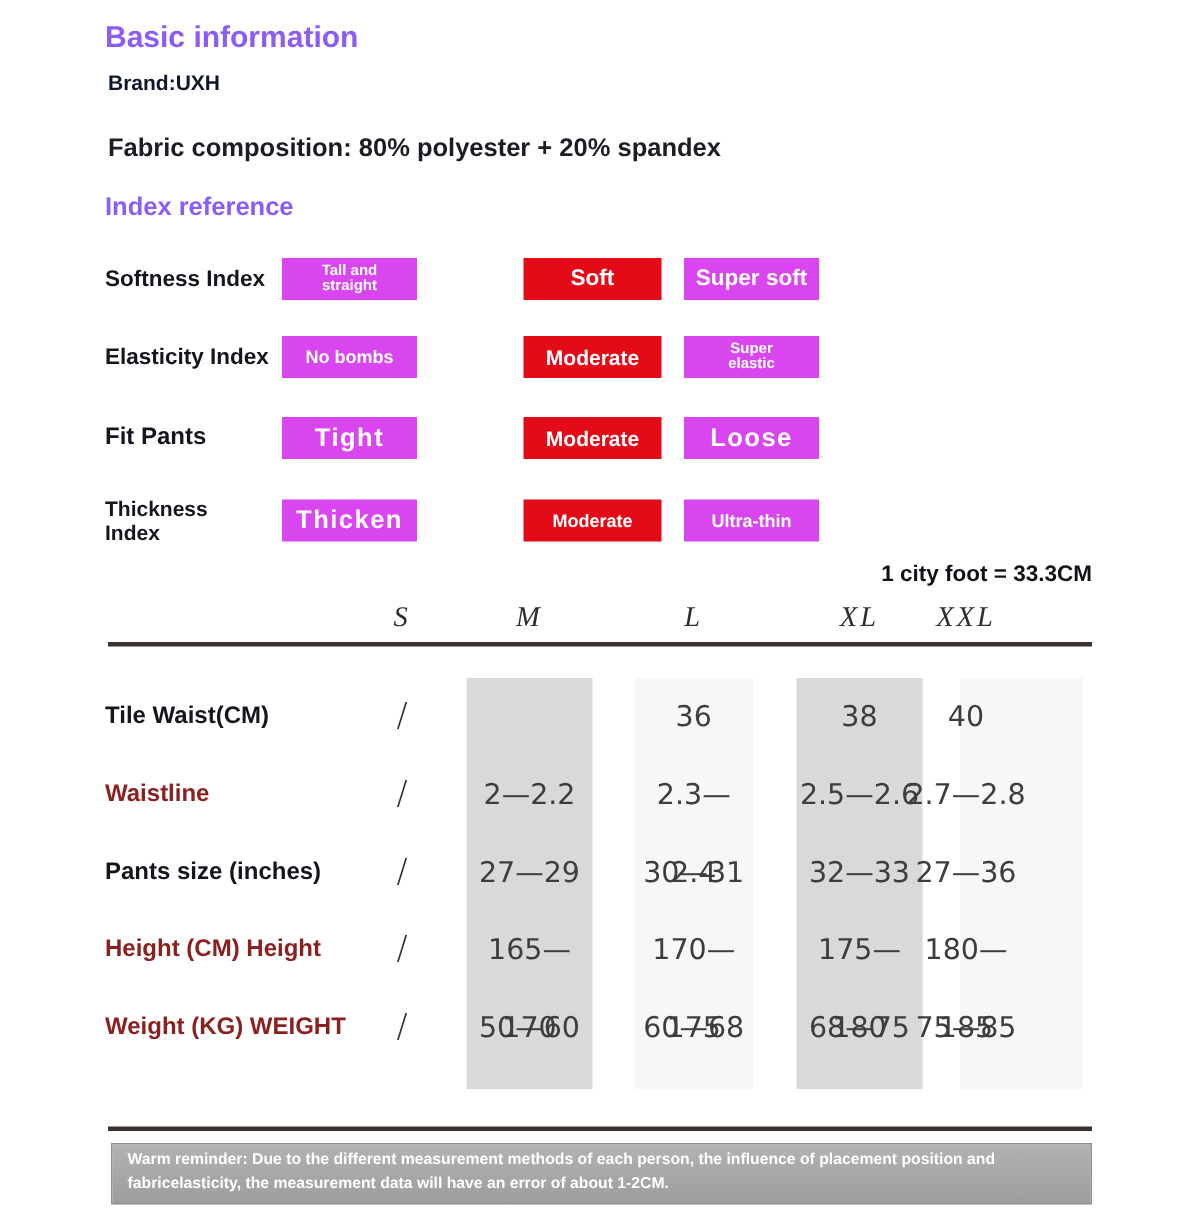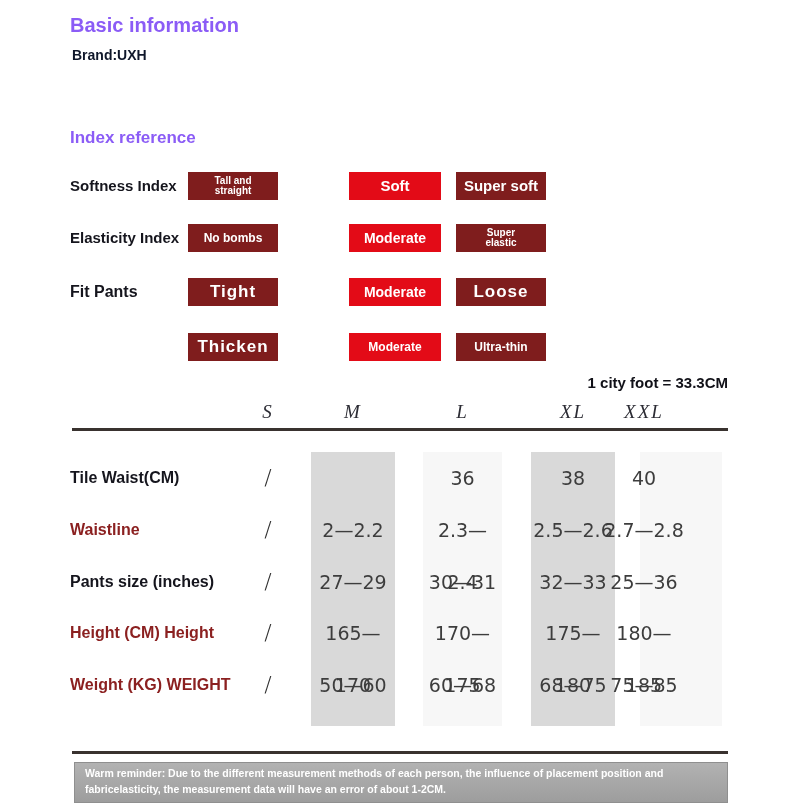--- a/index.html
+++ b/index.html
@@ -23,21 +23,21 @@
              width:112px;font-weight:bold;color:#15151d;line-height:1.15;}
   .idx-r1 .idx-label{font-size:15px;}
   .idx-r2 .idx-label{font-size:15px;}
   .idx-r3 .idx-label{font-size:16px;}
   .idx-r4 .idx-label{font-size:14px;width:86px;}
   .idx-box{position:absolute;top:0;height:28px;display:flex;align-items:center;justify-content:center;
            text-align:center;color:#ffffff;font-weight:bold;line-height:1.05;}
   .idx-c1{left:188px;width:90px;}
   .idx-c2{left:321px;width:92px;}
   .idx-c3{left:456px;width:90px;}
-  .idx-gray{background:#7f1d1d;}
+  .idx-gray{background:#d946ef;}
   .idx-red{background:#e30b17;margin-left:28px;}
   .fs10{font-size:10px;}
   .fs12{font-size:12px;}
   .fs14{font-size:14px;}
   .fs15{font-size:15px;}
   .fs17{font-size:17px;letter-spacing:1px;}
   .wrap64 span{display:inline-block;width:64px;}
   .wrap54 span{display:inline-block;width:54px;}
 
   
@@ -80,20 +80,21 @@
             color:#ffffff;font-size:10.5px;font-weight:bold;line-height:1.5;
             padding:3px 10px 4px 10px;}
 </style>
 </head>
 <body>
 
 <div class="page">
 
   <div class="h-red title-basic">Basic information</div>
   <div class="brand">Brand:UXH</div>
+  <div class="fabric">Fabric composition: 80% polyester + 20% spandex</div>
   <div class="h-red title-index">Index reference</div>
 
   <div class="idx-row idx-r1">
     <div class="idx-label">Softness Index</div>
     <div class="idx-box idx-c1 idx-gray fs10 wrap64">
         <span>Tall and straight</span>
       </div>
     <div class="idx-box idx-c2 idx-red fs15">
         <span>Soft</span>
       </div>
@@ -122,20 +123,21 @@
       </div>
     <div class="idx-box idx-c2 idx-red fs14">
         <span>Moderate</span>
       </div>
     <div class="idx-box idx-c3 idx-gray fs17">
         <span>Loose</span>
       </div>
   </div>
 
   <div class="idx-row idx-r4">
+    <div class="idx-label">Thickness Index</div>
     <div class="idx-box idx-c1 idx-gray fs17">
         <span>Thicken</span>
       </div>
     <div class="idx-box idx-c2 idx-red fs12">
         <span>Moderate</span>
       </div>
     <div class="idx-box idx-c3 idx-gray fs12">
         <span>Ultra-thin</span>
       </div>
   </div>
@@ -173,21 +175,21 @@
     <div class="col col-xl">2.5—2.6</div>
     <div class="col col-xxl">2.7—2.8</div>
   </div>
 
   <div class="t-row t-r3">
     <div class="t-label lbl-black">Pants size (inches)</div>
     <div class="col col-s">/</div>
     <div class="col col-m">27—29</div>
     <div class="col col-l">30—31</div>
     <div class="col col-xl">32—33</div>
-    <div class="col col-xxl">25—36</div>
+    <div class="col col-xxl">27—36</div>
   </div>
 
   <div class="t-row t-r4">
     <div class="t-label lbl-red">Height (CM) Height</div>
     <div class="col col-s">/</div>
     <div class="col col-m">165—170</div>
     <div class="col col-l">170—175</div>
     <div class="col col-xl">175—180</div>
     <div class="col col-xxl">180—185</div>
   </div>

